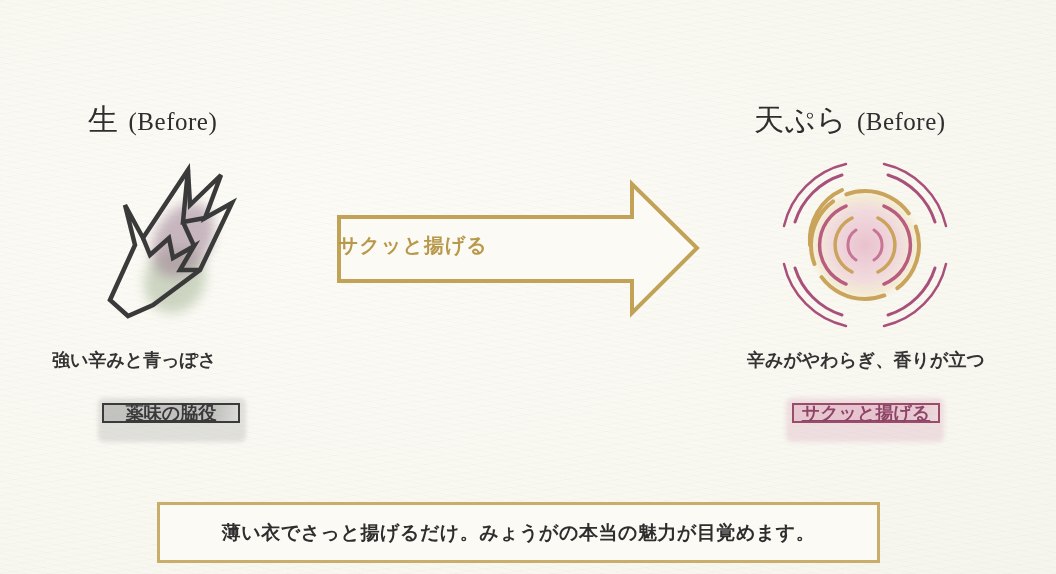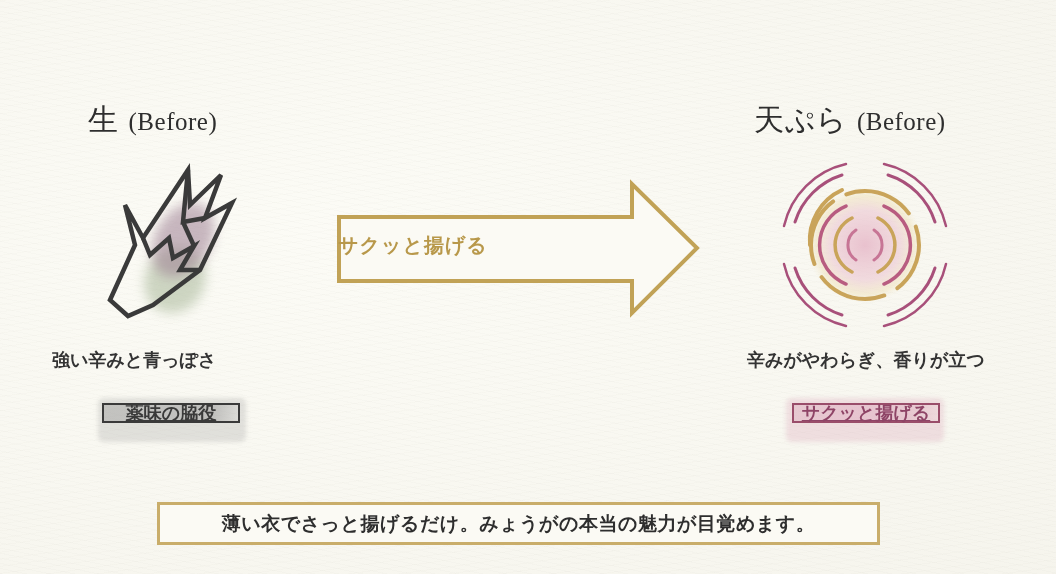--- a/index.html
+++ b/index.html
@@ -99,21 +99,21 @@
       border-radius: 6px;
       filter: blur(2px);
       z-index: -1;
     }
 
     .summary-box {
       position: absolute;
       left: 157px;
       top: 502px;
       width: 723px;
-      height: 43px;
+      height: 61px;
       box-sizing: border-box;
       border: 3px solid #c9ad6a;
       background: #fbfaf4;
       display: flex;
       align-items: center;
       justify-content: center;
       font-size: 19px;
       font-weight: bold;
       color: #2e2e2e;
       letter-spacing: 0.5px;

